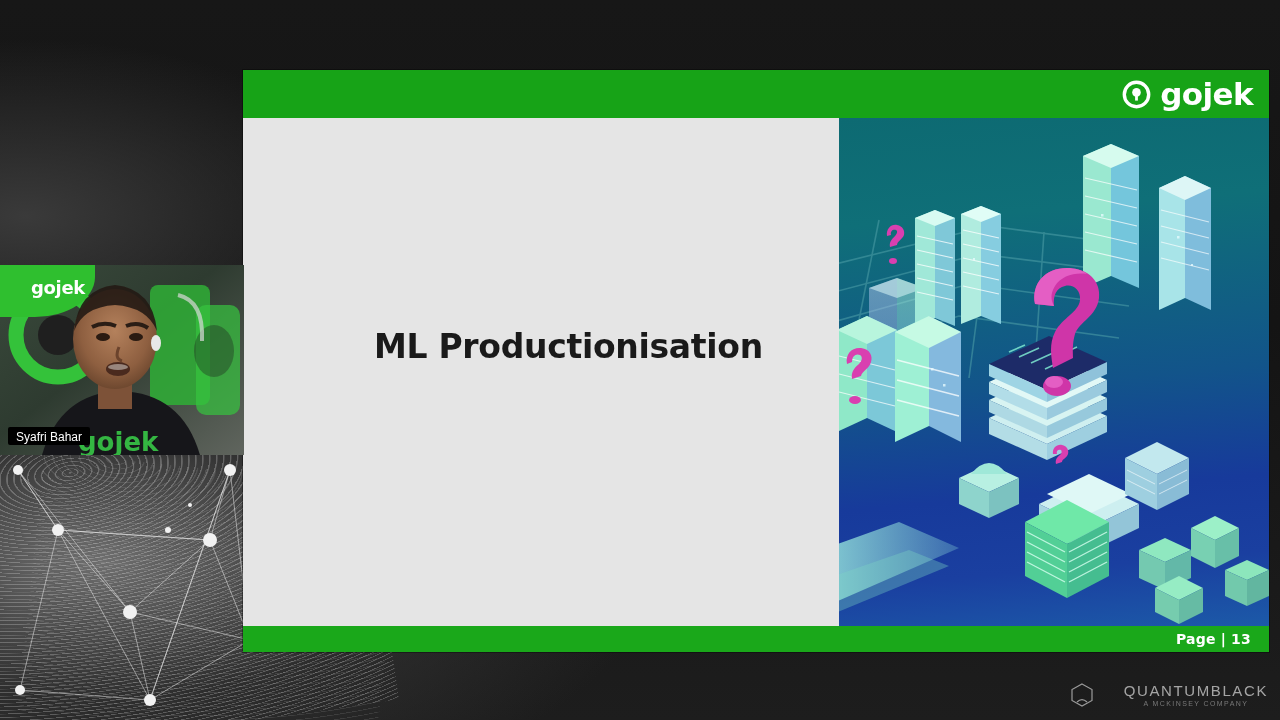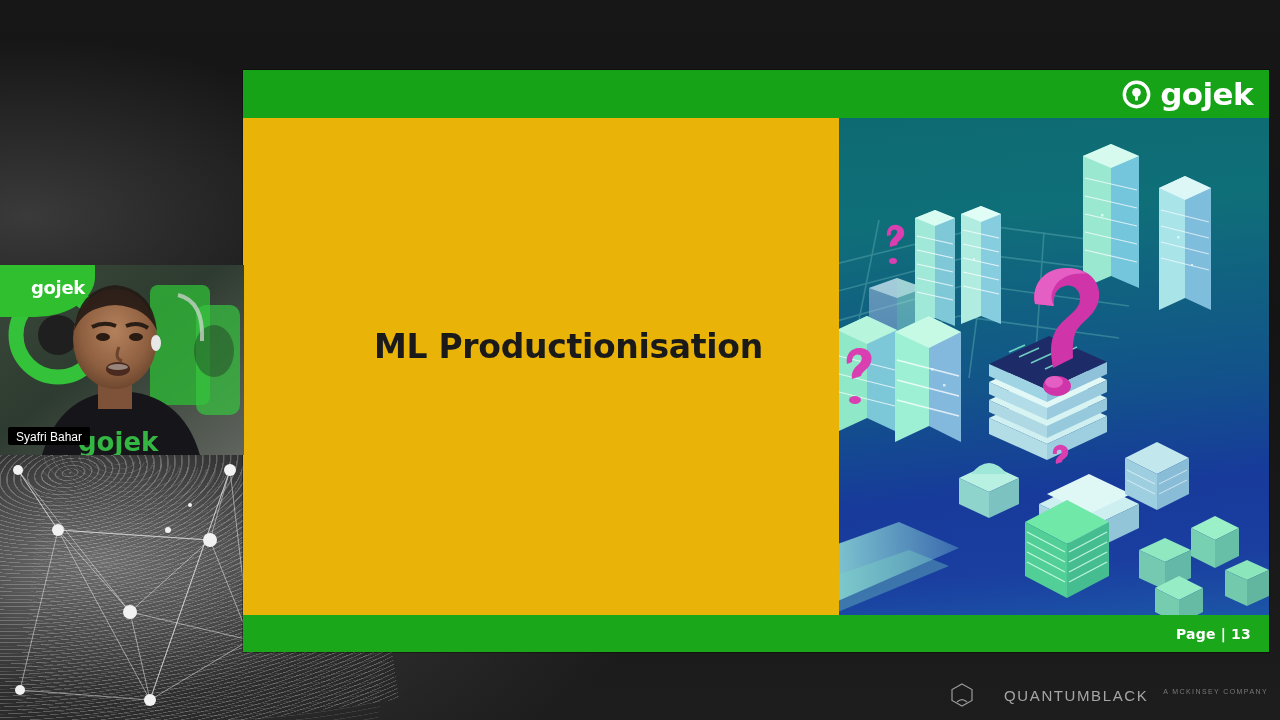--- a/index.html
+++ b/index.html
@@ -98,21 +98,21 @@
   .slide-body {
     position: absolute;
     left: 0;
     top: 48px;
     width: 100%;
     height: 509px;
     display: flex;
   }
   .slide-left {
     width: 596px;
-    background: #eab308;
+    background: #e5e5e5;
     position: relative;
   }
   .slide-title {
     position: absolute;
     left: 131px;
     top: 209px;
     font-size: 33px;
     font-weight: bold;
     color: #1a1a1a;
     letter-spacing: -0.3px;
@@ -125,21 +125,21 @@
     overflow: hidden;
     background: linear-gradient(175deg, #0d6a72 0%, #0f6f78 20%, #12548a 52%, #173a9b 72%, #1a3fa0 86%, #1c5aa8 100%);
   }
   .city-svg { position: absolute; inset: 0; width: 100%; height: 100%; }
 
   .slide-footer {
     position: absolute;
     left: 0;
     bottom: 0;
     width: 100%;
-    height: 37px;
+    height: 26px;
     background: #1aa81a;
     display: flex;
     align-items: center;
     justify-content: flex-end;
     padding-right: 18px;
     box-sizing: border-box;
   }
   .page-label {
     color: #ffffff;
     font-size: 14px;
@@ -195,21 +195,21 @@
   
   #watermark {
     position: absolute;
     right: 12px;
     bottom: 12px;
     display: flex;
     align-items: center;
     gap: 8px;
     opacity: 0.72;
   }
-  .qb-text-wrap { display: flex; flex-direction: row; gap: 15px; margin-left: 21px; }
+  .qb-text-wrap { display: flex; flex-direction: column; gap: 2px; margin-left: 21px; }
   .qb-main {
     color: #d9d9d9;
     font-size: 15px;
     letter-spacing: 1.6px;
     line-height: 1;
   }
   .qb-sub {
     color: #9a9a9a;
     font-size: 7px;
     letter-spacing: 1.4px;

